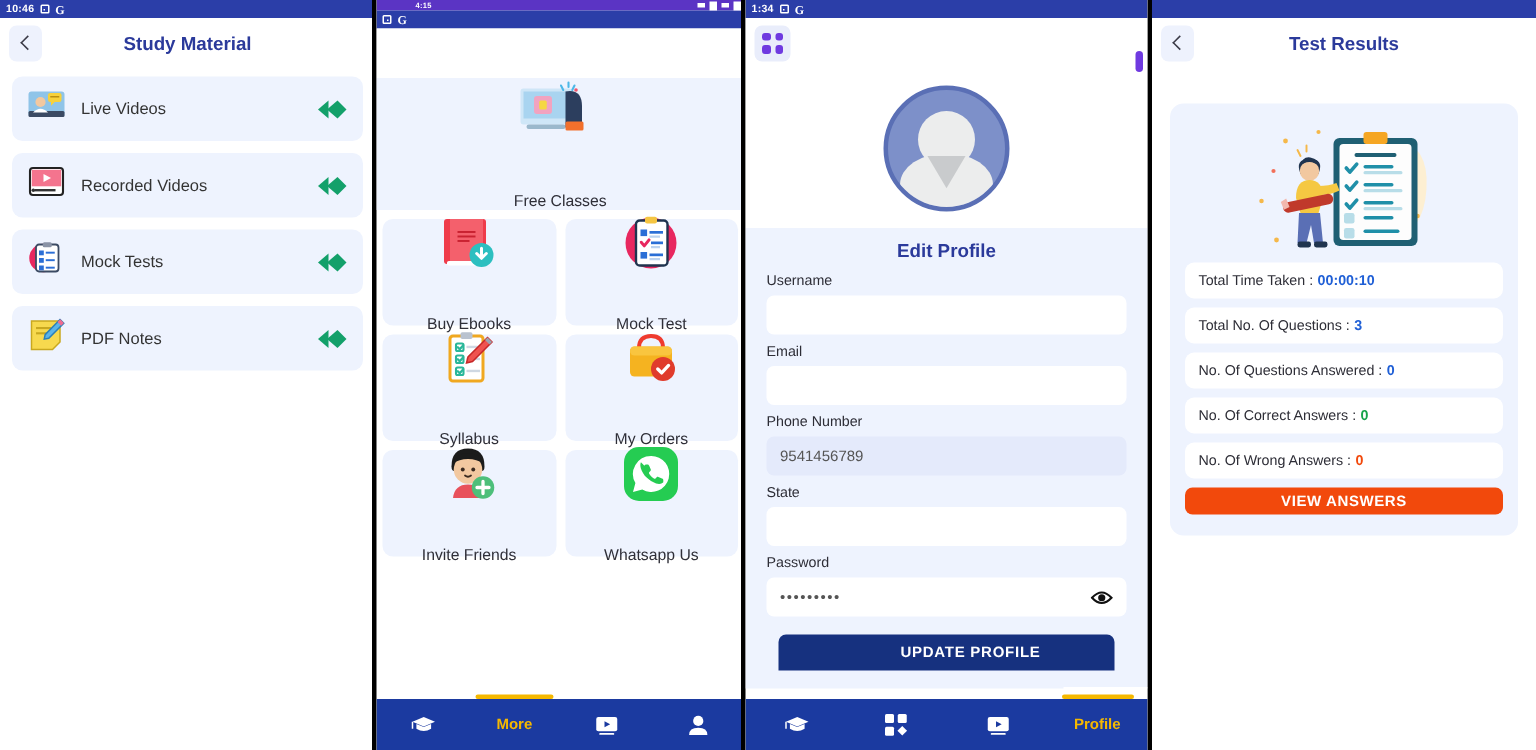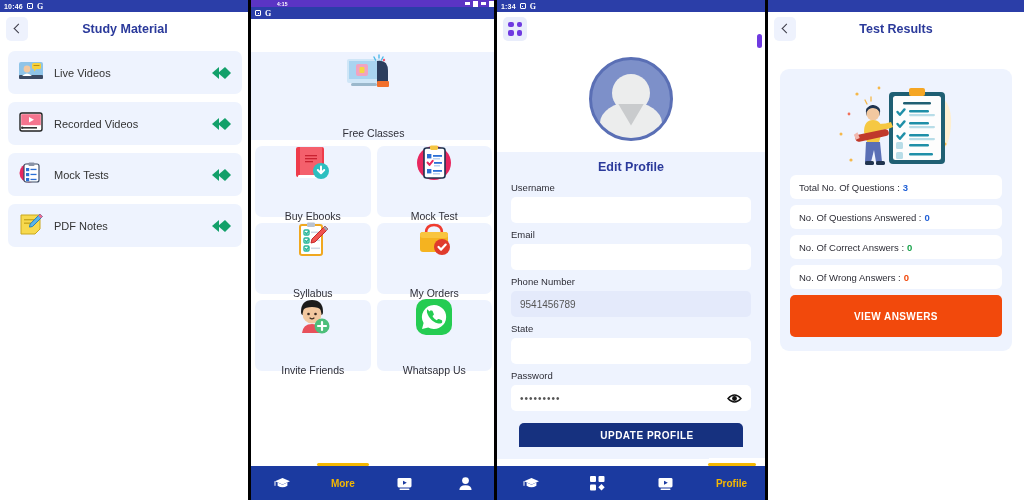--- a/index.html
+++ b/index.html
@@ -119,21 +119,21 @@
   #panel4 { left: 766px; width: 258px; height: 500px; border-left:2px solid #000; }
   .tr-card { margin: 24px 12px 0 12px; background:#eef3fe; border-radius:9px; padding: 10px 10px 14px 10px; }
   .tr-illus { height: 96px; display:flex; align-items:center; justify-content:center; }
   .tr-row {
     height: 24px; background:#fff; border-radius:6px;
     display:flex; align-items:center; padding:0 9px;
     font-size:9.5px; color:#2d2d36; margin-bottom:6px;
   }
   .tr-row .v { margin-left:3px; font-weight:bold; }
   .view-btn {
-    height: 42px; background:#f2490c; border-radius:5px;
+    height: 18px; background:#f2490c; border-radius:5px;
     display:flex; align-items:center; justify-content:center;
     color:#fff; font-size:10px; font-weight:bold; letter-spacing:.4px;
     margin-top: 4px;
   }
 
   
   .bottomnav {
     position:absolute; bottom:0; height:34px; background:#1b3aa0;
     display:flex; align-items:center;
   }
@@ -568,20 +568,24 @@
           <path d="M58 44 q7 0 12 -2 l2 5 q-6 3-14 3z" fill="#f5c842"></path>
           <rect x="34" y="52" width="34" height="7" rx="3.5" fill="#c0392b" transform="rotate(-12 51 55)"></rect>
           <path d="M33 54 l4-1.5 l1 6 l-4 1 z" fill="#f2b8ae" transform="rotate(-12 36 55)"></path>
           <path d="M45 62 h14 l2 20 h-6 l-2-12 l-3 12 h-6z" fill="#5a6fb5"></path>
           <rect x="44" y="81" width="9" height="4" rx="1.6" fill="#20344f"></rect>
           <rect x="55" y="81" width="9" height="4" rx="1.6" fill="#20344f"></rect>
         </svg>
       </div>
 
       <div class="tr-row">
+        <span>Total Time Taken : </span>
+        <span class="v" style="color:#1f5fd6;">00:00:10</span>
+      </div>
+      <div class="tr-row">
         <span>Total No. Of Questions : </span>
         <span class="v" style="color:#1f5fd6;">3</span>
       </div>
       <div class="tr-row">
         <span>No. Of Questions Answered : </span>
         <span class="v" style="color:#1f5fd6;">0</span>
       </div>
       <div class="tr-row">
         <span>No. Of Correct Answers : </span>
         <span class="v" style="color:#16a34a;">0</span>

